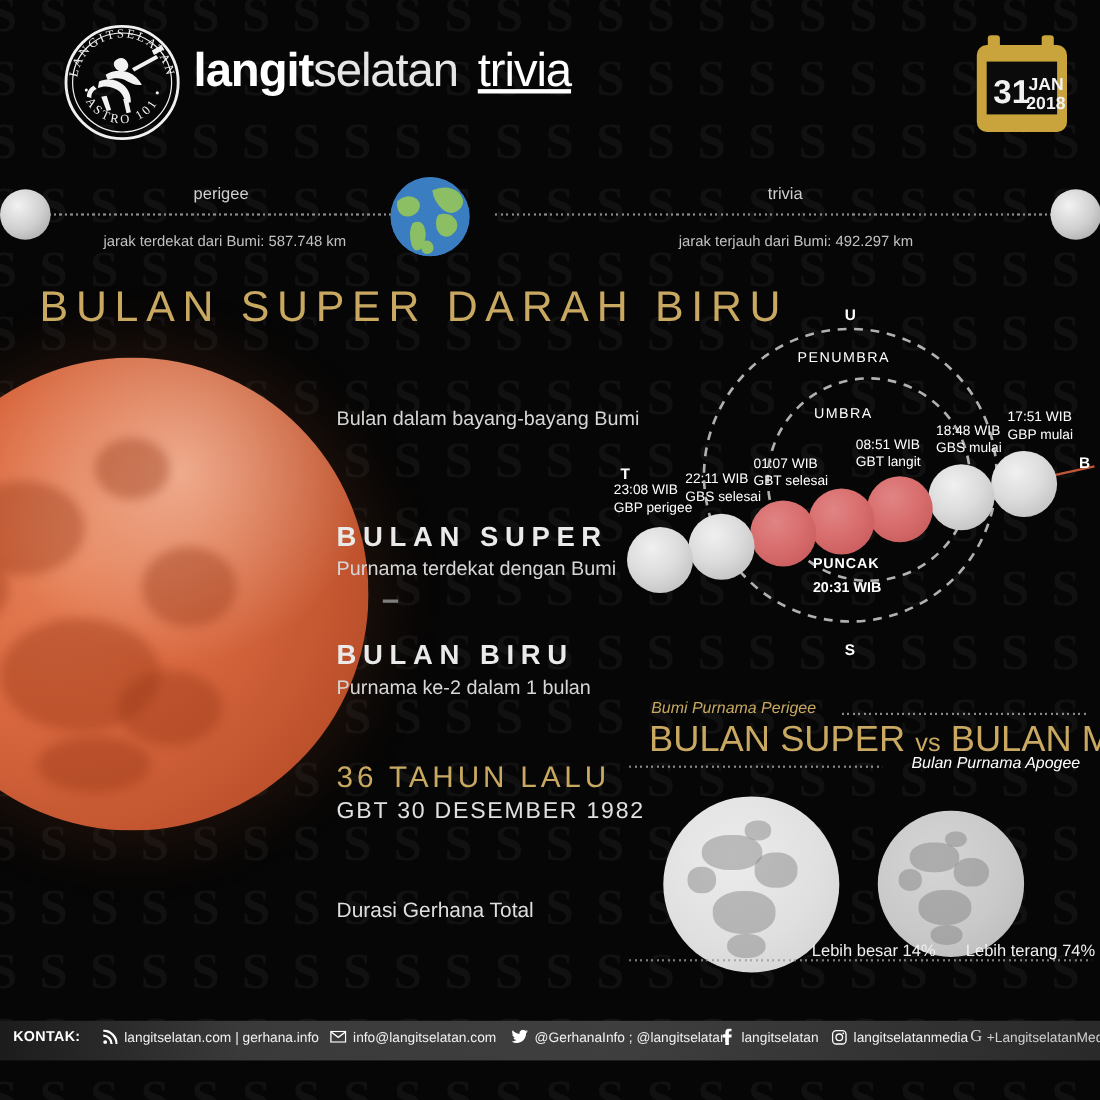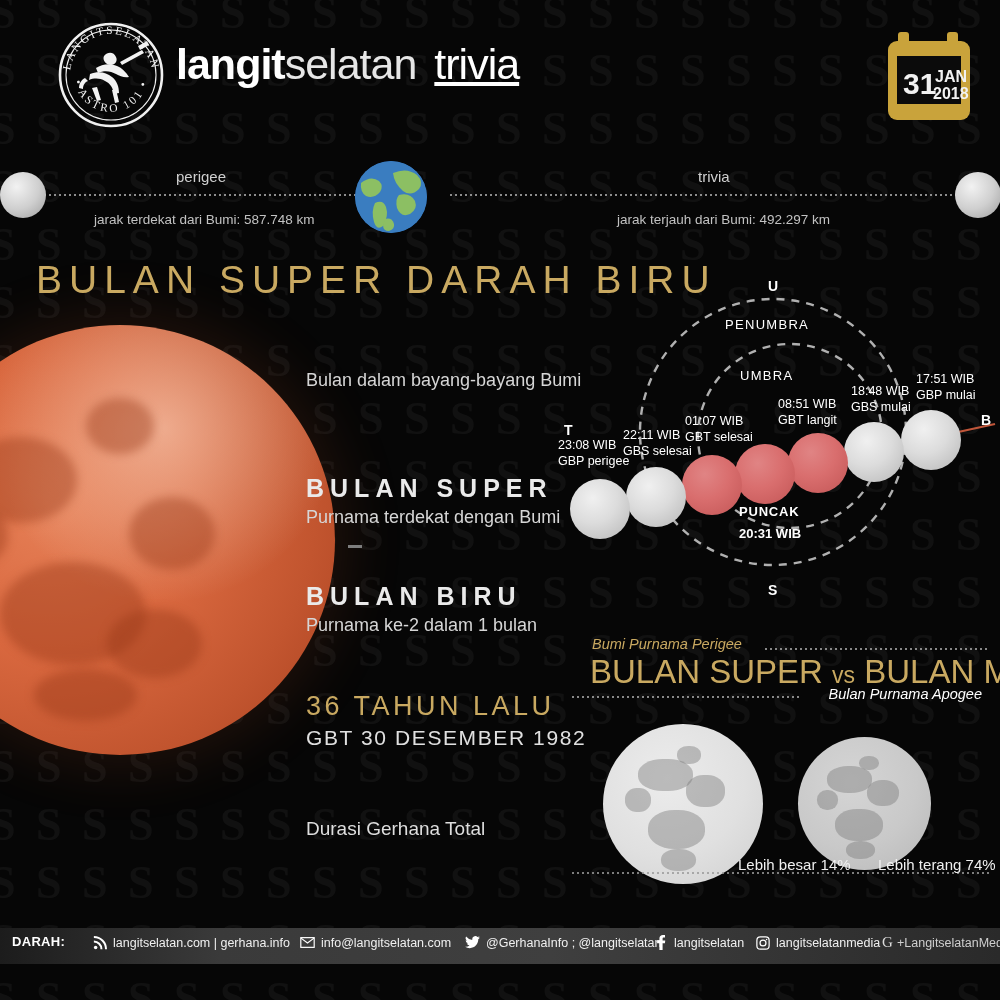--- a/index.html
+++ b/index.html
@@ -821,21 +821,21 @@
     <div class="svm-mare" style="left:14%;top:40%;width:16%;height:15%;"></div>
     <div class="svm-mare" style="left:36%;top:78%;width:22%;height:14%;"></div>
   </div>
 
   <div id="svm-bottom-dots"></div>
   <div id="svm-cap-1" class="svm-cap">Lebih besar 14%</div>
   <div id="svm-cap-2" class="svm-cap">Lebih terang 74%</div>
 </div>
 
 <div id="footer" class="layer"></div>
-<div id="kontak-label" class="layer">DARAH:</div>
+<div id="kontak-label" class="layer">KONTAK:</div>
 
 <div id="fi-0" class="fitem layer">
   <span class="ficon">
     <svg width="14" height="14" viewBox="0 0 16 16" fill="#ffffff">
       <circle cx="3" cy="13" r="2"></circle>
       <path d="M1 7.5 a7.5,7.5 0 0 1 7.5,7.5 h2.3 A9.8,9.8 0 0 0 1,5.2 z"></path>
       <path d="M1 2.3 a12.7,12.7 0 0 1 12.7,12.7 h2.3 A15,15 0 0 0 1,0 z"></path>
     </svg>
   </span>
   <span>langitselatan.com | gerhana.info</span>

